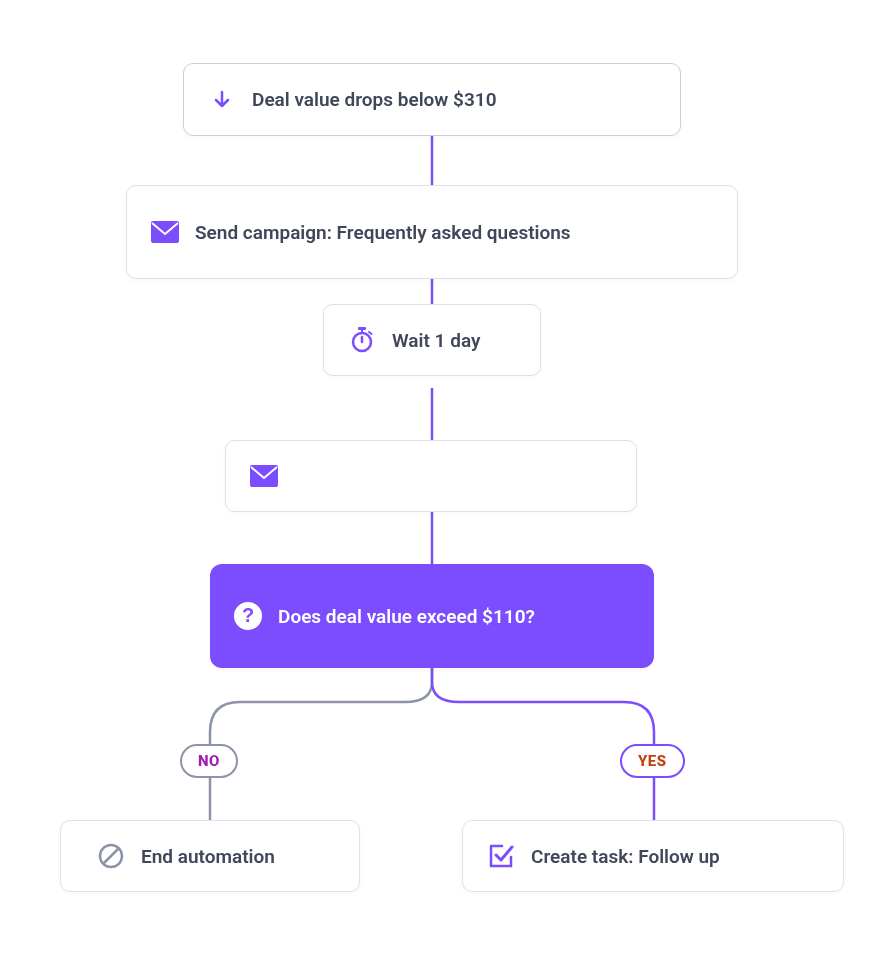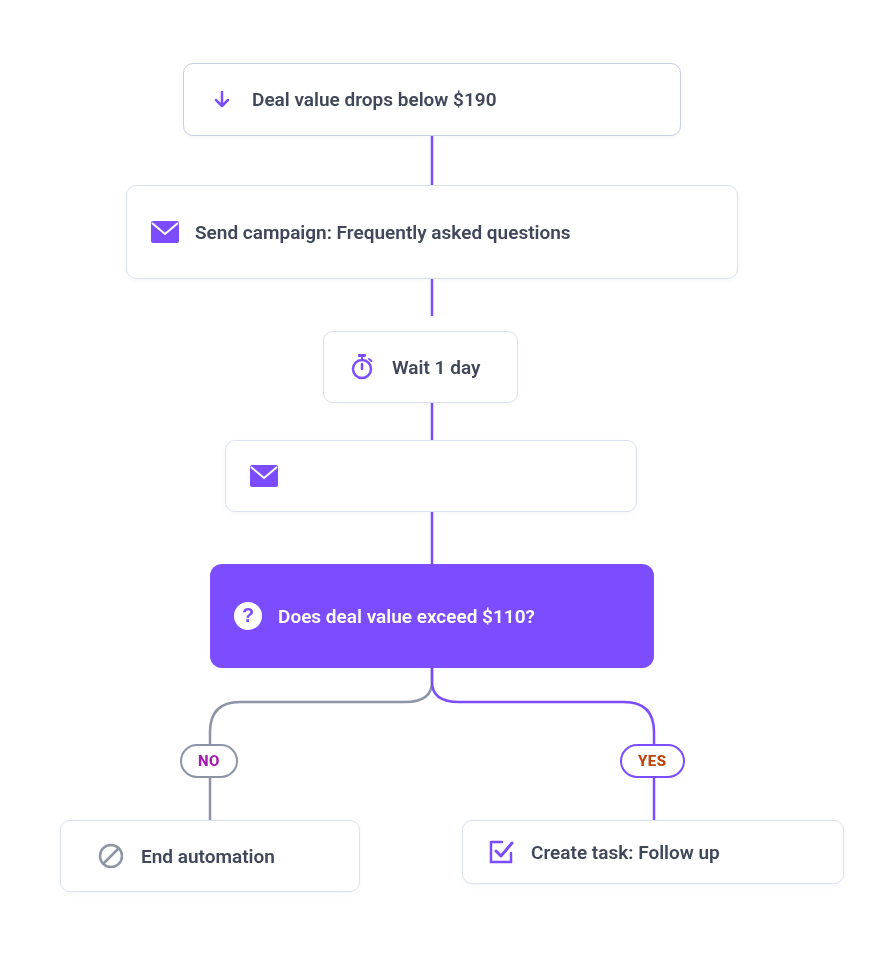--- a/index.html
+++ b/index.html
@@ -95,34 +95,34 @@
 
     <path d="M 432 668 L 432 682 Q 432 702, 459 702 L 624 702 Q 654 702, 654 732 L 654 820" fill="none" stroke="#7B4DFF" stroke-width="2.5"></path>
   </svg>
 
   <div class="node trigger" style="left:183px; top:63px; width:498px; height:73px;">
     <span class="icon-slot">
       <svg width="24" height="24" viewBox="0 0 24 24" fill="none">
         <path d="M12 4 L12 18 M12 18 L6 12 M12 18 L18 12" stroke="#7B4DFF" stroke-width="2.5" stroke-linecap="round" stroke-linejoin="round"></path>
       </svg>
     </span>
-    <span class="node-label">Deal value drops below $190</span>
+    <span class="node-label">Deal value drops below $310</span>
   </div>
 
   <div class="node" style="left:126px; top:185px; width:612px; height:94px;">
     <span class="icon-slot">
       <svg width="28" height="22" viewBox="0 0 28 22">
         <rect x="0" y="0" width="28" height="22" rx="2" fill="#7B4DFF"></rect>
         <path d="M1 2 L14 13 L27 2" stroke="#ffffff" stroke-width="2" fill="none"></path>
       </svg>
     </span>
     <span class="node-label">Send campaign: Frequently asked questions</span>
   </div>
 
-  <div class="node" style="left:323px; top:331px; width:195px; height:72px;">
+  <div class="node" style="left:323px; top:304px; width:218px; height:72px;">
     <span class="icon-slot">
       <svg width="24" height="26" viewBox="0 0 24 26" fill="none">
         <rect x="8" y="0" width="8" height="3" rx="1" fill="#7B4DFF"></rect>
         <line x1="12" y1="3" x2="12" y2="6" stroke="#7B4DFF" stroke-width="2"></line>
         <circle cx="12" cy="15" r="9" stroke="#7B4DFF" stroke-width="2.5" fill="none"></circle>
         <line x1="12" y1="15" x2="12" y2="10" stroke="#7B4DFF" stroke-width="2.5" stroke-linecap="round"></line>
         <line x1="19" y1="5" x2="21.5" y2="7" stroke="#7B4DFF" stroke-width="2" stroke-linecap="round"></line>
       </svg>
     </span>
     <span class="node-label">Wait 1 day</span>
@@ -158,21 +158,21 @@
   <div class="node" style="left:60px; top:820px; width:300px; height:72px;padding-left:36px;">
     <span class="icon-slot">
       <svg width="26" height="26" viewBox="0 0 26 26" fill="none">
         <circle cx="13" cy="13" r="11" stroke="#8d94a8" stroke-width="2.5"></circle>
         <line x1="5.5" y1="20.5" x2="20.5" y2="5.5" stroke="#8d94a8" stroke-width="2.5"></line>
       </svg>
     </span>
     <span class="node-label">End automation</span>
   </div>
 
-  <div class="node" style="left:462px; top:820px; width:382px; height:64px;">
+  <div class="node" style="left:462px; top:820px; width:382px; height:72px;">
     <span class="icon-slot">
       <svg width="26" height="26" viewBox="0 0 26 26" fill="none">
         <path d="M3 3 L3 23 L23 23 L23 14 M3 3 L14 3" stroke="#7B4DFF" stroke-width="2.5" stroke-linecap="round" fill="none"></path>
         <path d="M8 12 L13 17 L24 4" stroke="#7B4DFF" stroke-width="3" stroke-linecap="round" stroke-linejoin="round" fill="none"></path>
       </svg>
     </span>
     <span class="node-label">Create task: Follow up</span>
   </div>
 
 </div>

